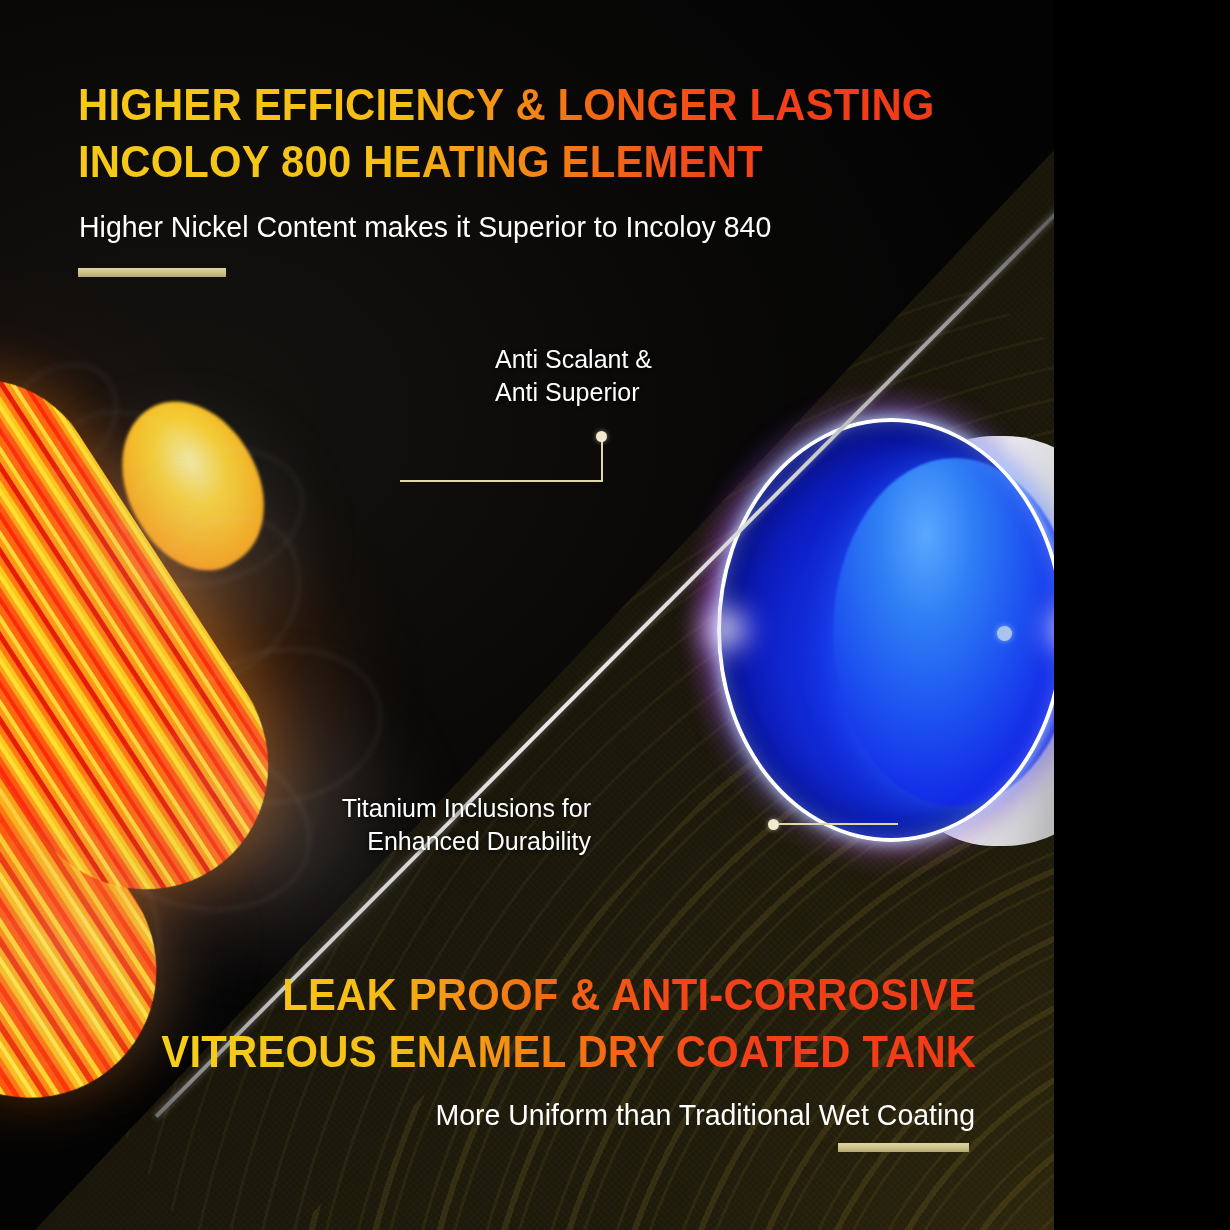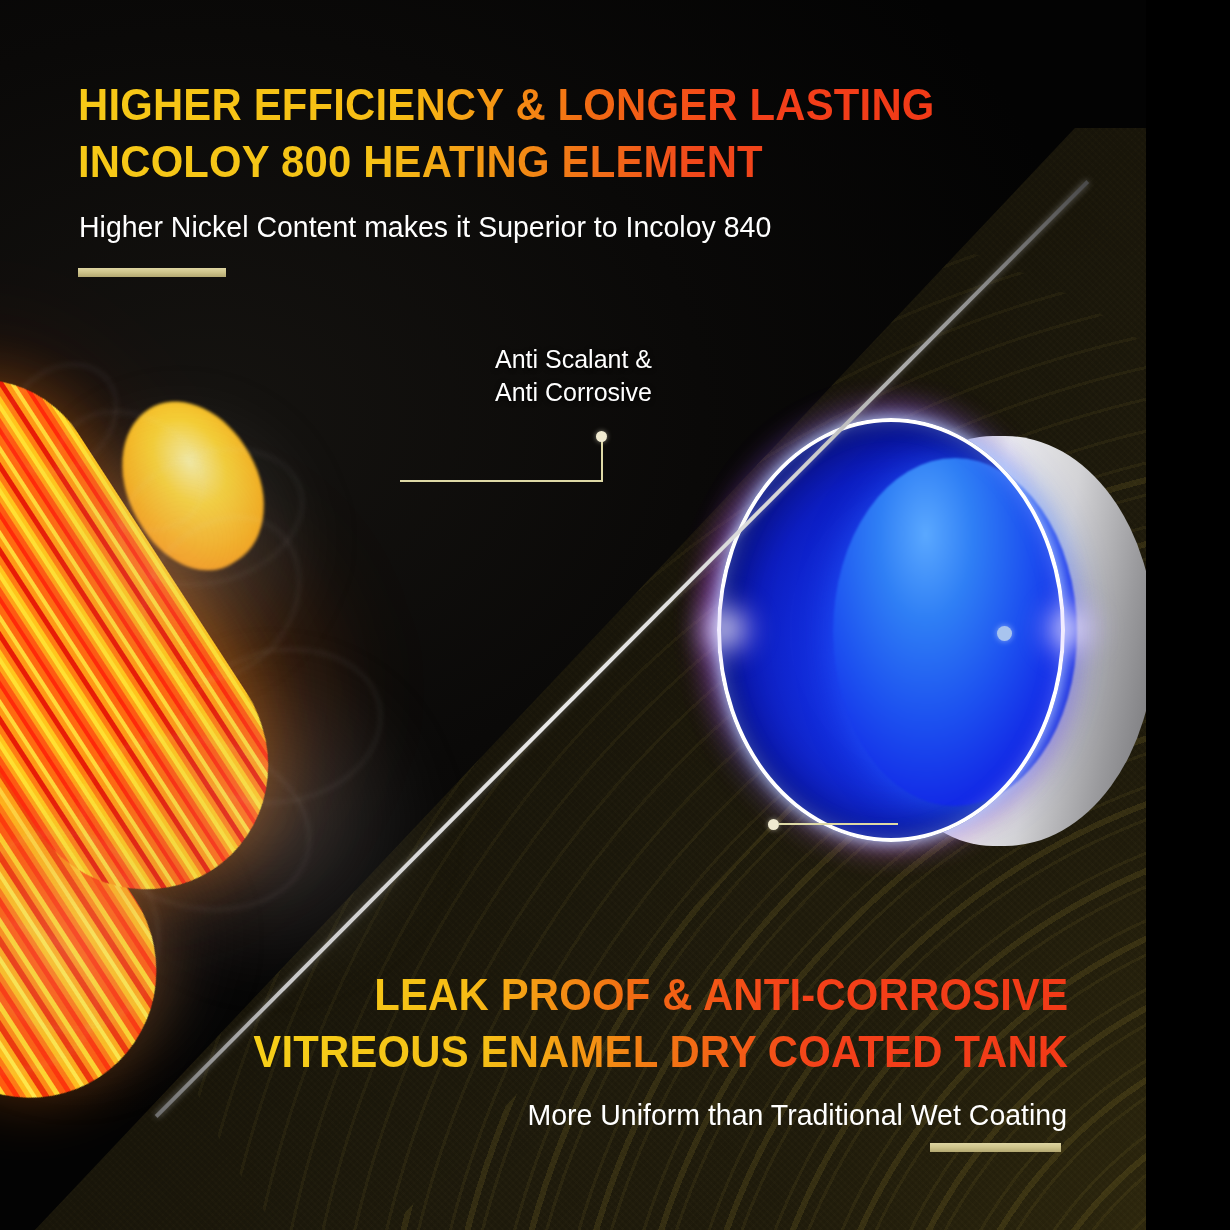--- a/index.html
+++ b/index.html
@@ -1,19 +1,19 @@
 <!DOCTYPE html>
 <html><head>
 <meta charset="utf-8">
 <style>
   html,body{margin:0;padding:0;background:#000;}
   body{width:1230px;height:1230px;overflow:hidden;
        font-family:"Liberation Sans",sans-serif;}
 
-  #stage{position:relative;width:1146px;height:1230px;overflow:hidden;background:#050505;}
+  #stage{position:relative;width:1054px;height:1230px;overflow:hidden;background:#050505;}
 
   
   .bg-dark{position:absolute;inset:0;background:
       radial-gradient(ellipse 900px 700px at 18% 34%, #151310 0%, #0a0908 55%, #030303 100%),
       #040404;}
 
   
   .bg-olive{position:absolute;inset:0;
      background:
       radial-gradient(circle 1100px at 118% 112%, rgba(150,132,40,.30) 0%, rgba(96,84,24,.20) 28%, rgba(48,42,14,.10) 55%, rgba(0,0,0,0) 78%),
@@ -214,22 +214,26 @@
 
   <div class="headline" id="hl-bot">
     <span class="hl-line l1">LEAK PROOF &amp; ANTI-CORROSIVE</span>
     <span class="hl-line l2">VITREOUS ENAMEL DRY COATED TANK</span>
   </div>
   <div class="subtitle" id="sub-bot">More Uniform than Traditional Wet Coating</div>
   <div class="accent-bar" id="bar-bot"></div>
 
   <div class="callout" id="co-1">
     <div>Anti Scalant &amp;</div>
-    <div>Anti Corrosive</div>
+    <div>Anti Superior</div>
   </div>
   <div class="lead" id="l1-v"></div>
   <div class="lead" id="l1-h"></div>
   <div class="lead-dot" id="l1-dot"></div>
 
+  <div class="callout" id="co-2">
+    <div>Titanium Inclusions for</div>
+    <div>Enhanced Durability</div>
+  </div>
   <div class="lead" id="l2-h"></div>
   <div class="lead-dot" id="l2-dot"></div>
 
 </div>
 
 </body></html>

